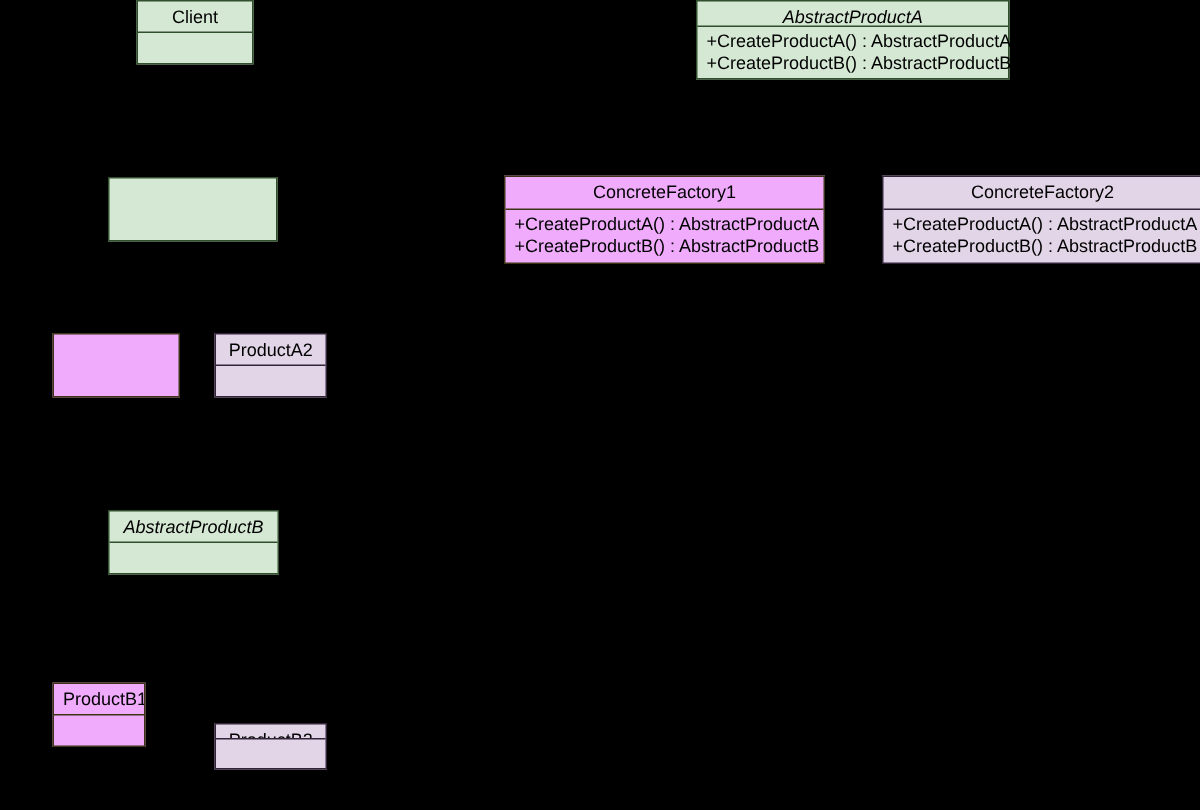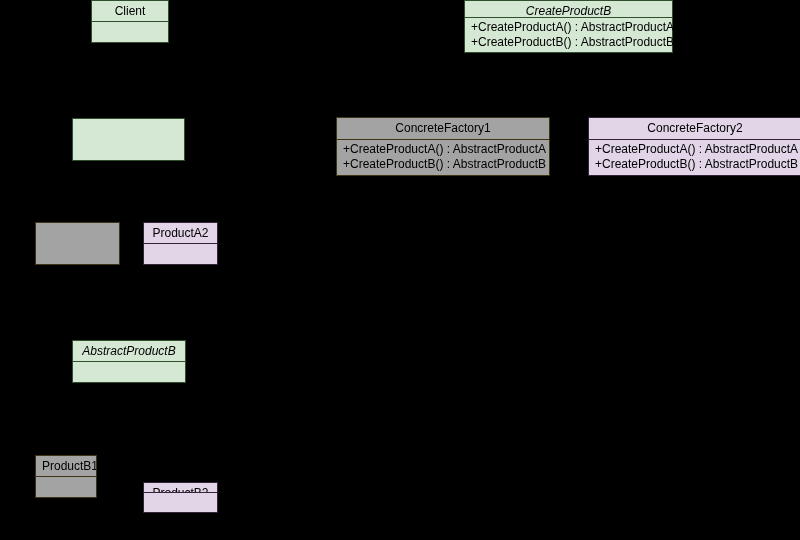--- a/index.html
+++ b/index.html
@@ -59,38 +59,38 @@
     padding: 0 6px;
     text-align: left;
     white-space: nowrap;
   }
   .uml-body.empty {
     min-height: 20px;
   }
 
   
   .fill-green  { background: #d5e8d4; border-color: #304f2c; }
-  .fill-cream  { background: #a3a3a3; border-color: #3d3416; }
+  .fill-cream  { background: #f0abfc; border-color: #3d3416; }
   .fill-purple { background: #e1d5e7; border-color: #33243a; }
 
   .fill-green  > .uml-title { border-bottom-color: #304f2c; }
   .fill-cream  > .uml-title { border-bottom-color: #3d3416; }
   .fill-purple > .uml-title { border-bottom-color: #33243a; }
 </style>
 </head>
 <body>
 
 <div id="canvas">
 
 <div class="uml-class fill-green" style="left: 91px; top: 0px; width: 78px; height: 43px;">
       <div class="uml-title">Client</div>
       <div class="uml-body empty"></div>
     </div>
     <div class="uml-class fill-green" style="left: 464px; top: 0px; width: 209px; height: 53px;">
-      <div class="uml-title abstract">CreateProductB</div>
+      <div class="uml-title abstract">AbstractProductA</div>
       <div class="uml-body">
         <div class="uml-member">+CreateProductA() : AbstractProductA</div>
         <div class="uml-member">+CreateProductB() : AbstractProductB</div>
       </div>
     </div>
     <div class="uml-class fill-green" style="left: 72px; top: 118px; width: 113px; height: 43px;">
       <div class="uml-body empty"></div>
     </div>
     <div class="uml-class fill-cream" style="left: 336px; top: 117px; width: 214px; height: 59px;">
       <div class="uml-title">ConcreteFactory1</div>

